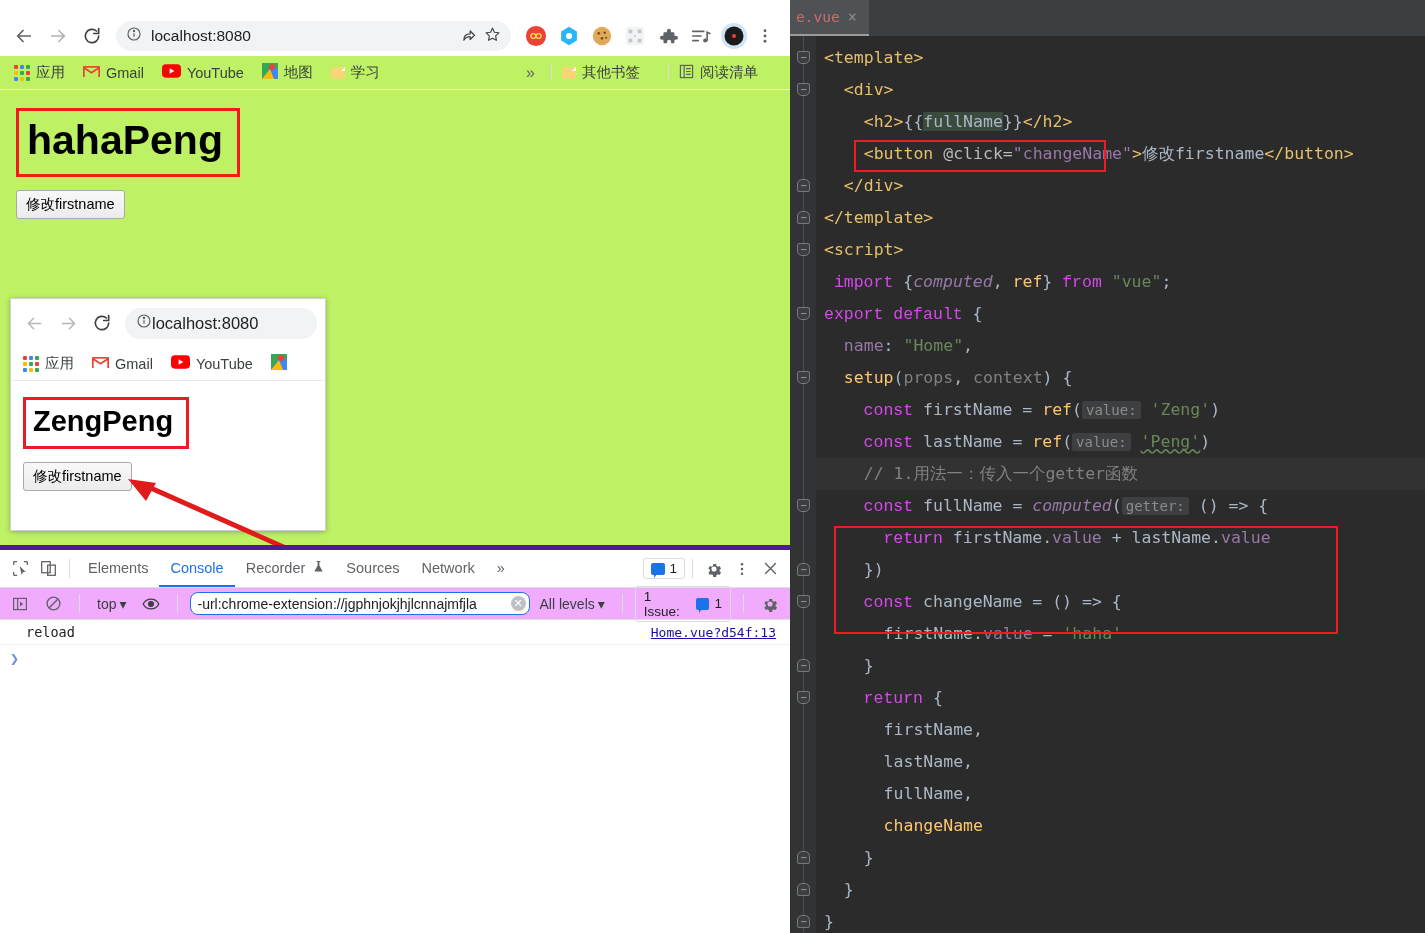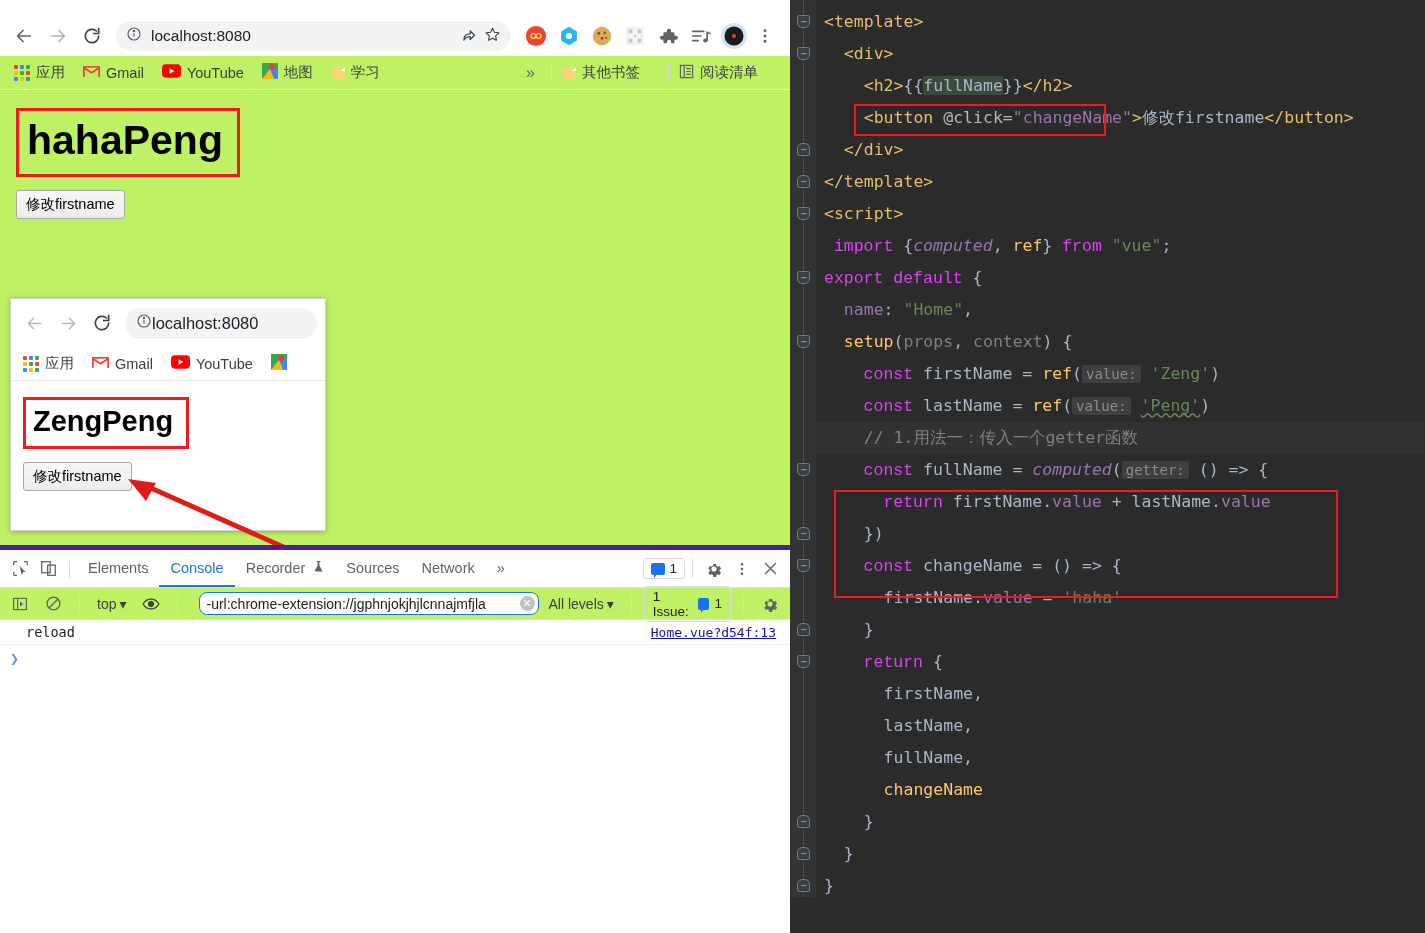--- a/index.html
+++ b/index.html
@@ -125,28 +125,27 @@
   .chip-blue {
     display: inline-block; width: 14px; height: 12px; background: #1a73e8; border-radius: 2px;
     position: relative;
   }
   .chip-blue:after {
     content: ""; position: absolute; left: 3px; bottom: -3px;
     border-width: 4px 3px 0 0; border-style: solid; border-color: #1a73e8 transparent transparent transparent;
   }
   .dt-filters {
     height: 32px; display: flex; align-items: center; padding: 0 6px; gap: 5px;
-    border-bottom: 1px solid #e0e0e0; background: #bef264;
+    border-bottom: 1px solid #e0e0e0; background: #f0abfc;
   }
   .dt-select { font-size: 14px; color: #3c4043; display: flex; align-items: center; gap: 3px; cursor: pointer; padding: 0 5px; white-space: nowrap; }
   .filterbox {
     flex: 0 0 auto; width: 340px; height: 23px; border: 1px solid #1a73e8;
     border-radius: 8px; display: flex; align-items: center; padding: 0 3px 0 7px;
     background: #fff;
-    margin-left: 9px;
   }
   .filterbox input {
     flex: 1 1 auto; border: 0; outline: 0; font-size: 14px; color: #202124;
     font-family: "Liberation Sans", sans-serif; background: transparent;
   }
   .clear-x {
     width: 15px; height: 15px; border-radius: 50%; background: #bdc1c6; color: #fff;
     font-size: 11px; line-height: 15px; text-align: center; cursor: pointer; flex: 0 0 auto;
   }
   .issue-pill {
@@ -583,20 +582,26 @@
   </div>
 
   <div class="console-row">
     <span>reload</span>
     <span class="src-link">Home.vue?d54f:13</span>
   </div>
   <div class="prompt-row">❯</div>
 </div>
 
 <div id="editor">
+  <div class="ed-tabbar">
+    <div class="ed-tab">
+      <span>e.vue</span>
+      <span class="x">×</span>
+    </div>
+  </div>
   <div class="ed-body">
     <div class="gutter">
         <div class="vline"></div>
         <div class="fold minus" style="top: 15px;">−</div>
         <div class="fold minus" style="top: 47px;">−</div>
         <div class="fold plus" style="top: 143px;">−</div>
         <div class="fold plus" style="top: 175px;">−</div>
         <div class="fold minus" style="top: 207px;">−</div>
         <div class="fold minus" style="top: 271px;">−</div>
         <div class="fold minus" style="top: 335px;">−</div>

